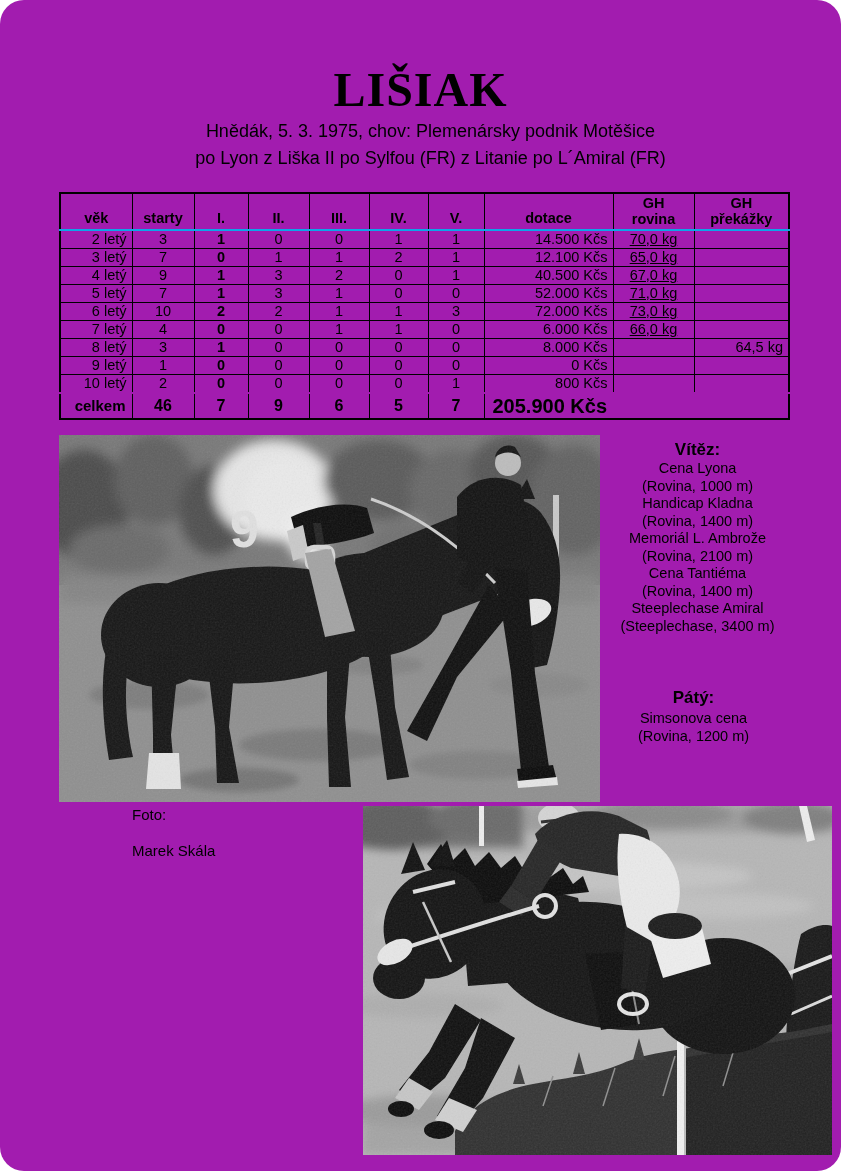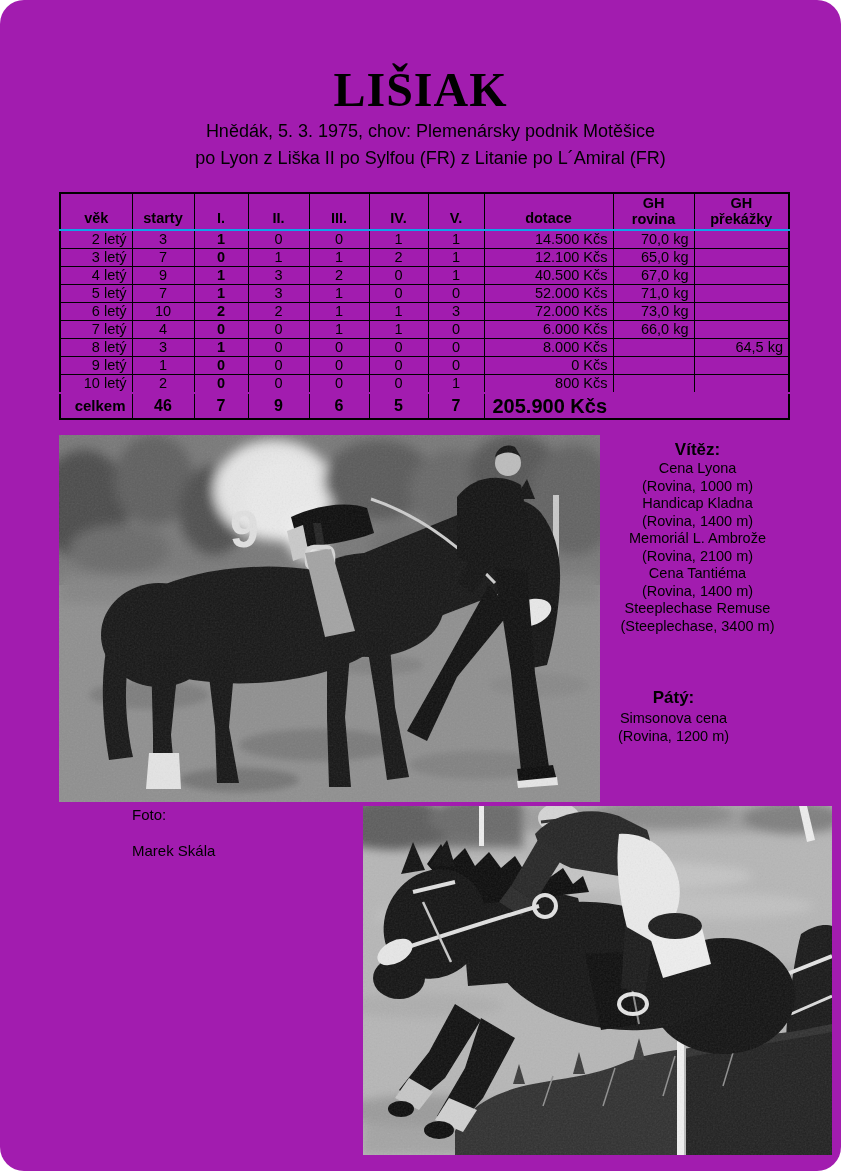--- a/index.html
+++ b/index.html
@@ -18,35 +18,35 @@
   .stats th,.stats td{border:1px solid #000;padding:0 5px;height:17px;line-height:17px;
               white-space:nowrap;overflow:hidden;}
   .stats thead th{border-bottom:2px solid #0ea5e9;font-weight:bold;vertical-align:bottom;
               padding-bottom:2px;height:33px;}
   .stats thead th .l2{display:block;line-height:16px;}
   .stats tfoot td{border-top:2px solid #a21caf;font-weight:bold;height:24px;line-height:24px;}
   .c-vek{text-align:right;padding-right:8px;}
   .c-c{text-align:center;}
   .c-first{text-align:center;font-weight:bold;}
   .c-dot{text-align:right;padding-right:9px;}
-  .c-gh{text-align:right;}
+  .c-gh{text-align:center;text-decoration:underline;}
   .c-ghp{text-align:right;padding-right:6px;}
   .stats tfoot .t-label{text-align:right;padding-right:6px;font-size:15px;}
   .stats tfoot .t-num{text-align:center;font-size:16px;}
   .stats tfoot .t-sum{text-align:left;padding-left:8px;font-size:20px;}
 
   .photo{position:absolute;overflow:hidden;background:#9a9a9a;}
   .photo svg{display:block;width:100%;height:100%;}
   .photo1{left:59px;top:435px;width:541px;height:367px;}
   .photo2{left:363px;top:806px;width:469px;height:349px;}
 
   .victories{position:absolute;left:600px;top:441px;width:195px;text-align:center;
              font-size:14.5px;line-height:17.5px;}
   .sec-title{font-weight:bold;font-size:17px;line-height:18px;margin-bottom:1px;}
-  .fifth{position:absolute;left:576px;top:689px;width:195px;text-align:center;
+  .fifth{position:absolute;left:596px;top:689px;width:195px;text-align:center;
          font-size:14.5px;line-height:17.5px;}
   .fifth .sec-title{margin-bottom:3px;}
 
   .credit{position:absolute;left:132px;top:806px;width:160px;text-align:left;font-size:15px;}
   .credit .credit-name{margin-top:19px;}
 </style>
 </head>
 <body>
 
 <div class="page">
@@ -306,21 +306,21 @@
         </div>
         <div>
           <div>Memoriál L. Ambrože</div>
           <div>(Rovina, 2100 m)</div>
         </div>
         <div>
           <div>Cena Tantiéma</div>
           <div>(Rovina, 1400 m)</div>
         </div>
         <div>
-          <div>Steeplechase Remuse</div>
+          <div>Steeplechase Amiral</div>
           <div>(Steeplechase, 3400 m)</div>
         </div>
       </div>
   </div>
 
   <div class="fifth">
     <div class="sec-title">Pátý:</div>
     <div id="fifth-list">
         <div>
           <div>Simsonova cena</div>

